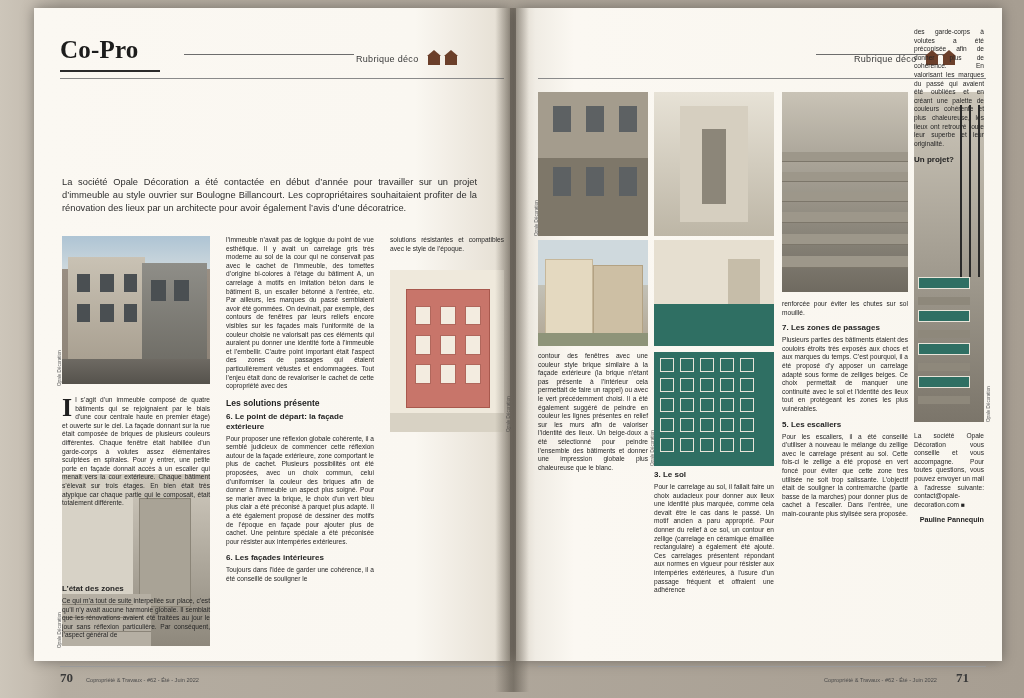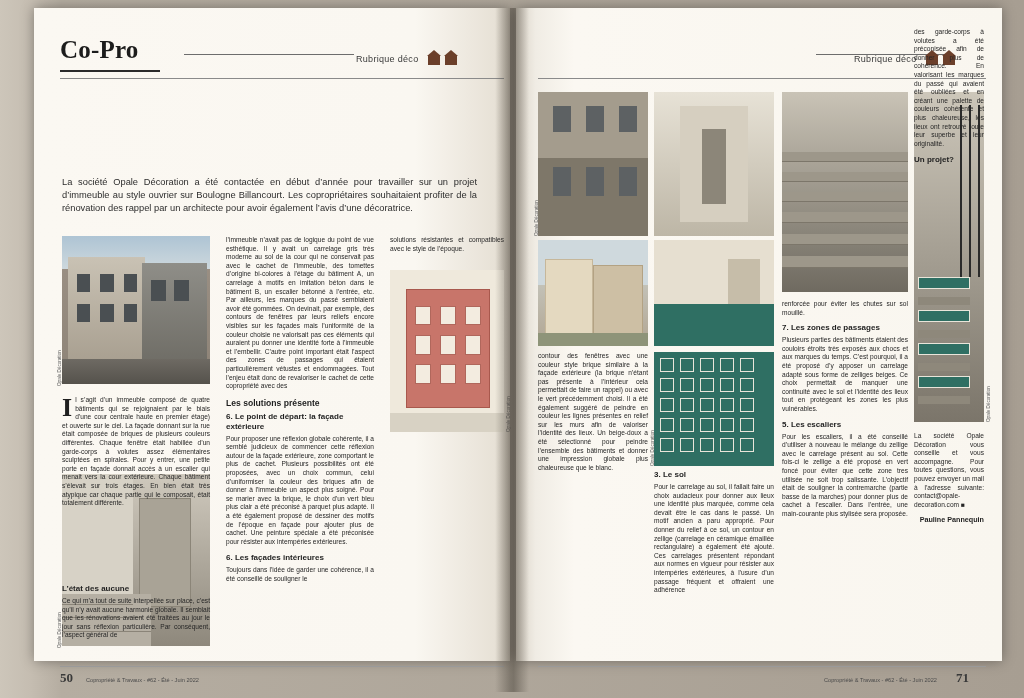--- a/index.html
+++ b/index.html
@@ -153,21 +153,21 @@
     <div style="position:absolute;left:322px;top:40px;">
       <span class="rub">Rubrique déco</span>
       <span class="houses">
         <i class="house"></i>
         <i class="house"></i>
       </span>
     </div>
     <div class="hdr-rule" style="left:26px;top:70px;width:444px;height:1px;background:#8a8a8a;"></div>
 
 
-    <p class="chapo" style="position:absolute;left:28px;top:168px;width:415px;margin:0;">La société Opale Décoration a été contactée en début d’année pour travailler sur un projet d’immeuble au style ouvrier sur Boulogne Billancourt. Les copropriétaires souhaitaient profiter de la rénovation des rappel par un architecte pour avoir également l’avis d’une décoratrice.</p>
+    <p class="chapo" style="position:absolute;left:28px;top:168px;width:415px;margin:0;">La société Opale Décoration a été contactée en début d’année pour travailler sur un projet d’immeuble au style ouvrier sur Boulogne Billancourt. Les copropriétaires souhaitaient profiter de la rénovation des lieux par un architecte pour avoir également l’avis d’une décoratrice.</p>
 
     <div class="ph" id="img-street" style="left:28px;top:228px;width:148px;height:148px;">
       <div class="sky"></div>
       <div class="bldg"></div>
       <div class="bldg2"></div>
       <div class="win" style="left:10%;top:26%;width:9%;height:12%;"></div>
       <div class="win" style="left:26%;top:26%;width:9%;height:12%;"></div>
       <div class="win" style="left:42%;top:26%;width:9%;height:12%;"></div>
       <div class="win" style="left:10%;top:46%;width:9%;height:12%;"></div>
       <div class="win" style="left:26%;top:46%;width:9%;height:12%;"></div>
@@ -188,21 +188,21 @@
     </div>
     <span class="credit" style="left:23px;top:640px;">Opale Décoration</span>
 
     <div style="position:absolute;left:28px;top:388px;width:148px;">
       <p class="body dropcap-p" style="margin:0 0 6px 0;">
         <span class="dropcap">I</span>
         <span>l s’agit d’un immeuble composé de quatre bâtiments qui se rejoignaient par le biais d’une cour centrale haute en premier étage) et ouverte sur le ciel. La façade donnant sur la rue était composée de briques de plusieurs couleurs différentes. Chaque fenêtre était habillée d’un garde-corps à volutes assez élémentaires sculptées en spirales. Pour y entrer, une petite porte en façade donnait accès à un escalier qui menait vers la cour extérieure. Chaque bâtiment s’élevait sur trois étages. En bien était très atypique car chaque partie qui le composait, était totalement différente.</span>
       </p>
     </div>
     <div style="position:absolute;left:28px;top:576px;width:148px;">
-      <h3 class="subhead">L’état des aucune</h3>
+      <h3 class="subhead">L’état des zones</h3>
       <p class="body" style="margin:0;">Ce qui m’a tout de suite interpellée sur place, c’est qu’il n’y avait aucune harmonie globale. Il semblait que les rénovations avaient été traitées au jour le jour sans réflexion particulière. Par conséquent, l’aspect général de</p>
     </div>
 
     <div style="position:absolute;left:192px;top:228px;width:148px;">
       <p class="body" style="margin:0 0 7px 0;">l’immeuble n’avait pas de logique du point de vue esthétique. Il y avait un carrelage gris très moderne au sol de la cour qui ne conservait pas avec le cachet de l’immeuble, des tomettes d’origine bi-colores à l’étage du bâtiment A, un carrelage à motifs en imitation béton dans le bâtiment B, un escalier bétonné à l’entrée, etc. Par ailleurs, les marques du passé semblaient avoir été gommées. On devinait, par exemple, des contours de fenêtres par leurs reliefs encore visibles sur les façades mais l’uniformité de la couleur choisie ne valorisait pas ces éléments qui auraient pu donner une identité forte à l’immeuble et l’embellir. C’autre point important était l’aspect des zones de passages qui étaient particulièrement vétustes et endommagées. Tout l’enjeu était donc de revaloriser le cachet de cette copropriété avec des</p>
       <h3 class="sectionhead">Les solutions présente</h3>
       <h4 class="subhead">6. Le point de départ: la façade extérieure</h4>
       <p class="body" style="margin:0 0 7px 0;">Pour proposer une réflexion globale cohérente, il a semblé judicieux de commencer cette réflexion autour de la façade extérieure, zone comportant le plus de cachet. Plusieurs possibilités ont été proposées, avec un choix commun, celui d’uniformiser la couleur des briques afin de donner à l’immeuble un aspect plus soigné. Pour se marier avec la brique, le choix d’un vert bleu plus clair a été préconisé à parquet plus adapté. Il a été également proposé de dessiner des motifs de l’époque en façade pour ajouter plus de cachet. Une peinture spéciale a été préconisée pour résister aux intempéries extérieures.</p>
       <h4 class="subhead">6. Les façades intérieures</h4>
       <p class="body" style="margin:0;">Toujours dans l’idée de garder une cohérence, il a été conseillé de souligner le</p>
@@ -221,21 +221,21 @@
       <div class="fwin" style="left:44%;top:40%;width:12%;height:11%;"></div>
       <div class="fwin" style="left:66%;top:40%;width:12%;height:11%;"></div>
       <div class="fwin" style="left:22%;top:58%;width:12%;height:11%;"></div>
       <div class="fwin" style="left:44%;top:58%;width:12%;height:11%;"></div>
       <div class="fwin" style="left:66%;top:58%;width:12%;height:11%;"></div>
       <div class="ground"></div>
     </div>
     <span class="credit" style="left:472px;top:424px;">Opale Décoration</span>
 
     <div class="foot-rule" style="left:26px;top:658px;width:444px;"></div>
-    <div class="folio" style="position:absolute;left:26px;top:662px;">50</div>
+    <div class="folio" style="position:absolute;left:26px;top:662px;">70</div>
     <div class="footline" style="position:absolute;left:52px;top:669px;">Copropriété &amp; Travaux - #62 - Été - Juin 2022</div>
   </div>
 
   <div class="page" id="page-right">
 
     <div class="hdr-rule" style="left:300px;top:46px;width:130px;height:1px;background:#6d6d6d;"></div>
     <div style="position:absolute;left:338px;top:40px;">
       <span class="rub">Rubrique déco</span>
       <span class="houses">
         <i class="house"></i>

